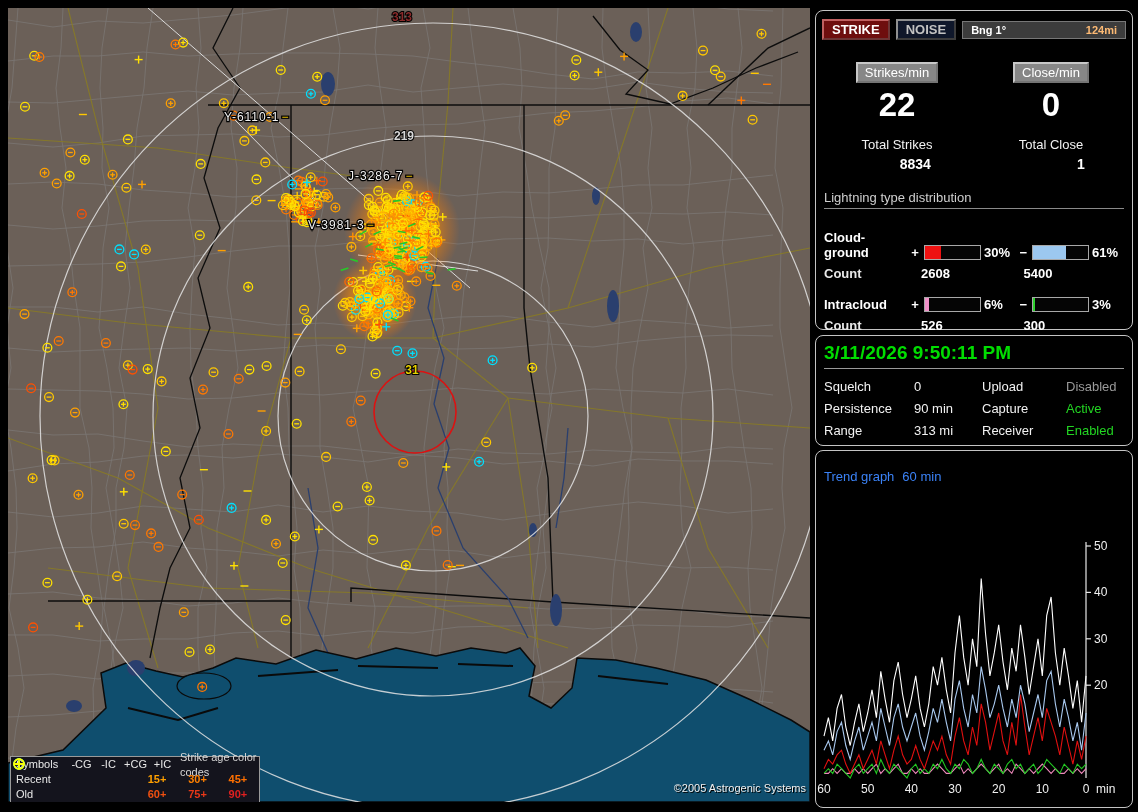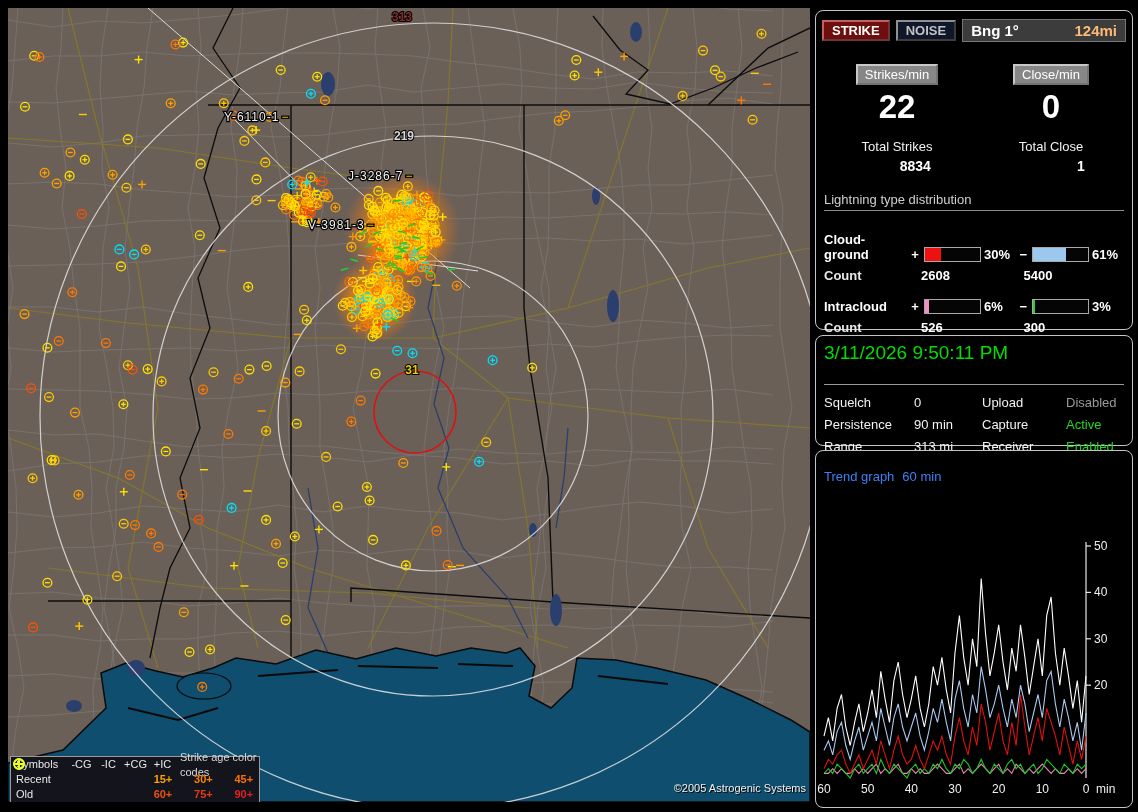--- a/index.html
+++ b/index.html
@@ -5,57 +5,57 @@
   html,body{margin:0;padding:0;background:#000;width:1138px;height:812px;overflow:hidden;
     font-family:"Liberation Sans","DejaVu Sans",sans-serif;-webkit-font-smoothing:none;}
   
   #map{position:absolute;left:8px;top:8px;width:802px;height:794px;background:#6b6058;overflow:hidden;}
   #map svg{position:absolute;left:0;top:0;}
   #map-legend{position:absolute;left:2px;top:748px;width:248px;height:48px;background:#14141d;
     border:1px solid #9a9a9a;color:#e8e8e8;font-size:11px;z-index:5;}
   .leg-row{display:flex;height:15px;line-height:15px;align-items:center;}
   .leg-label{width:52px;padding-left:5px;}
   .leg-cell{width:27px;text-align:center;}
-  .leg-age{width:40px;text-align:center;font-weight:bold;}
+  .leg-age{width:40px;text-align:left;font-weight:bold;}
   .leg-agetitle{flex:1;padding-left:4px;color:#d8d8d8;}
   #copyright{position:absolute;right:4px;bottom:8px;color:#f0f0f0;font-size:11px;z-index:5;
     text-shadow:1px 1px 0 #000;}
   
   .gbox{position:absolute;background:#000;border:1px solid #c4c4c4;border-radius:8px;color:#fff;}
   #box-stats{left:815px;top:10px;width:316px;height:318px;}
   #box-status{left:815px;top:335px;width:316px;height:109px;}
   #box-session{left:815px;top:450px;width:316px;height:356px;}
   .toprow{display:flex;align-items:center;margin:8px 6px 0 6px;}
   .btn{font-weight:bold;font-size:13px;padding:1px 8px;margin-right:6px;cursor:pointer;}
   .btn-strike{background:#6e0e0e;color:#fff;border:2px outset #c06060;}
   .btn-noise{background:#0f172a;color:#c2c2c2;border:2px outset #909090;}
   .bng{margin-left:auto;width:166px;background:#3c3c3c;border:1px solid #777;display:flex;
-    padding:2px 8px;font-size:15px;font-weight:bold;}
+    padding:2px 8px;font-size:11px;font-weight:bold;}
   .bng .dist{margin-left:auto;color:#22e522;}
   .cols3{display:flex;margin:22px 4px 0 4px;}
   .col3{flex:1;text-align:center;}
   .minibtn{display:inline-block;background:#878787;color:#fff;font-size:13px;padding:1px 7px;
     border:2px outset #c8c8c8;cursor:pointer;}
   .bigval{font-size:33px;font-weight:bold;margin-top:4px;line-height:36px;}
   .totlabel{font-size:13px;margin-top:14px;color:#f2f2f2;}
   .totval{font-size:14px;font-weight:bold;margin-top:4px;text-align:right;padding-right:28%;}
   .dist-title{margin:18px 8px 0 8px;color:#cfcfcf;font-size:13px;border-bottom:1px solid #8a8a8a;
     padding-bottom:3px;}
   .dist-row{display:flex;align-items:flex-end;margin:21px 6px 0 8px;font-size:13px;font-weight:bold;}
   .dist-name{width:96px;}
   .sign{width:12px;text-align:center;font-weight:bold;}
   .bar{width:62px;height:13px;border:1px solid #a8a8a8;background:#050505;margin:0 3px;}
   .bar>div{height:100%;}
   .pct{width:38px;}
   .count-row{display:flex;margin:6px 6px 0 8px;font-size:13px;}
   .count-lab{width:104px;color:#e8e8e8;font-weight:bold;}
   .count-v{width:110px;font-weight:bold;}
   
-  .dt{color:#00dd00;font-size:19px;font-weight:normal;margin:6px 8px 0 8px;border-bottom:1px solid #9a9a9a;
-    padding-bottom:20px;}
+  .dt{color:#00dd00;font-size:19px;font-weight:bold;margin:6px 8px 0 8px;border-bottom:1px solid #9a9a9a;
+    padding-bottom:4px;}
   .st-grid{display:grid;grid-template-columns:90px 68px 84px auto;margin:10px 8px 0 8px;
     font-size:13px;row-gap:7px;color:#f2f2f2;}
   
   .se-grid{display:grid;grid-template-columns:86px 70px 82px auto;margin:10px 8px 0 8px;
     font-size:13px;row-gap:9px;color:#f2f2f2;}
   .trend{display:flex;margin:18px 8px 0 8px;font-size:13px;color:#3b82f6;}
   .trend .tv{margin-left:8px;}
   #trendsvg{position:absolute;left:0;top:78px;}
 </style>
 </head>

